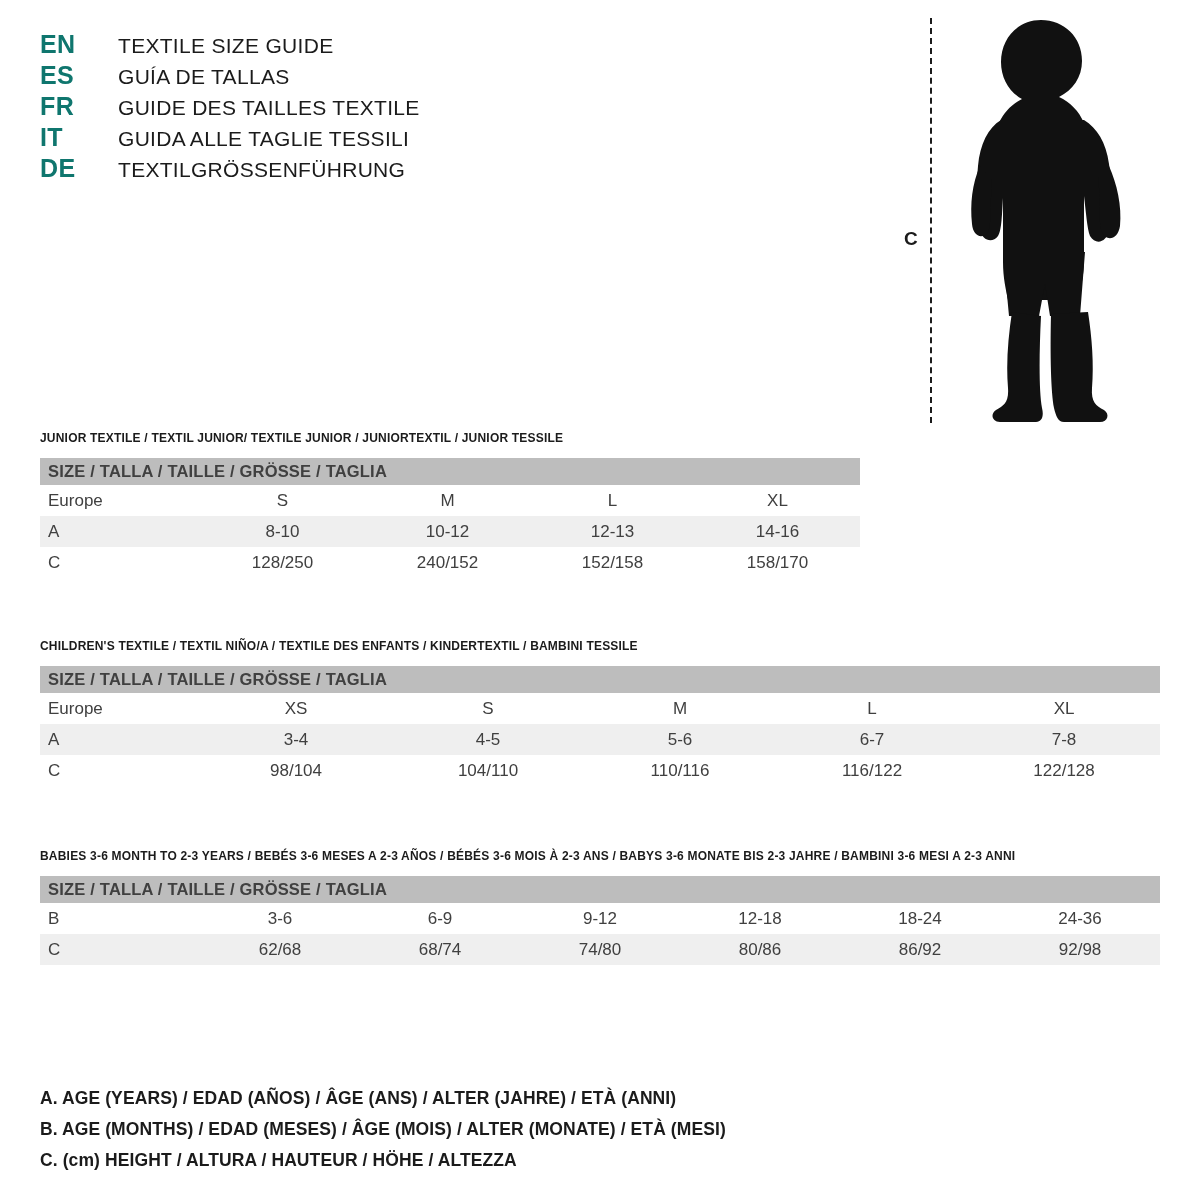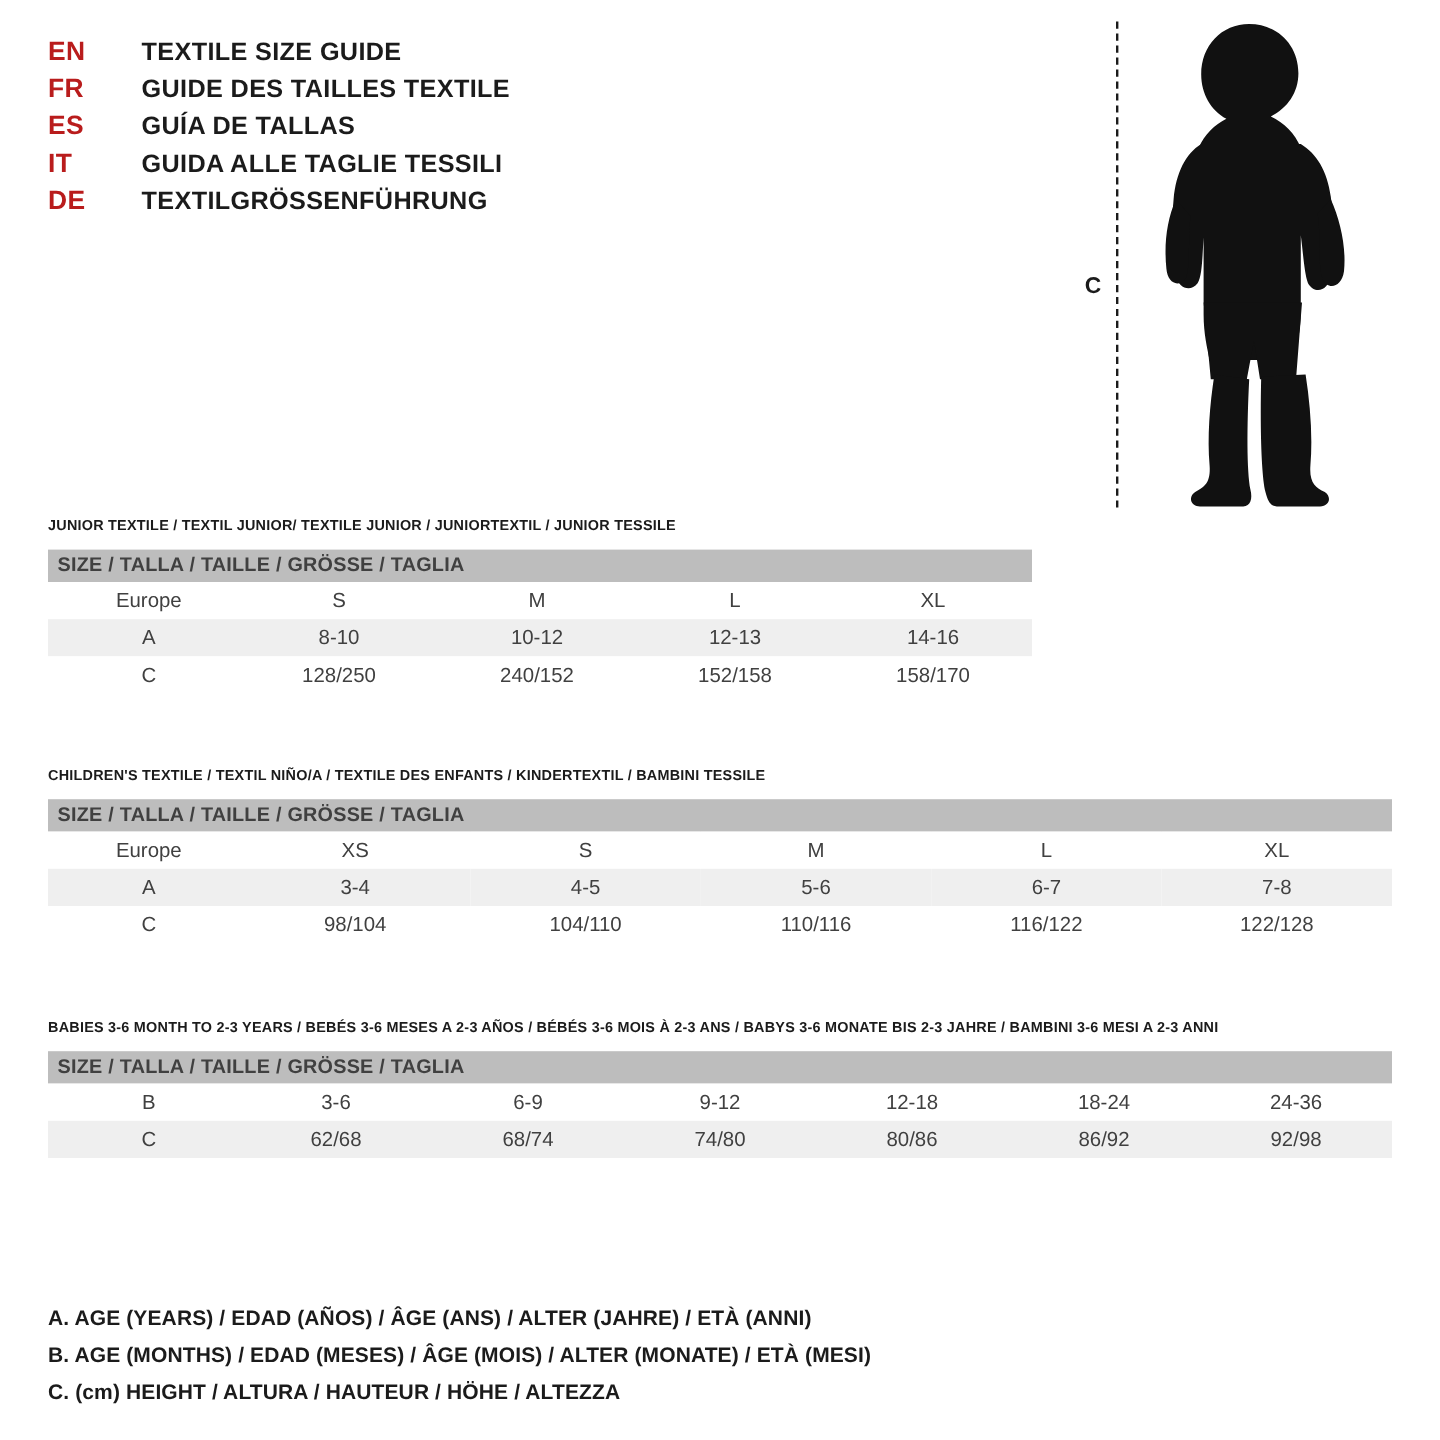--- a/index.html
+++ b/index.html
@@ -30,28 +30,28 @@
     top: 30px;
     width: 760px;
   }
   .lang-row {
     display: flex;
     align-items: baseline;
     height: 31px;
   }
   .lang-code {
     width: 78px;
-    font-size: 22px;
+    font-size: 25px;
     font-weight: 700;
     letter-spacing: 0.4px;
-    color: #b91c1c;
+    color: #0f766e;
   }
   .lang-title {
     font-size: 21px;
-    font-weight: 700;
+    font-weight: 400;
     letter-spacing: 0.3px;
     color: #1b1b1b;
     text-transform: uppercase;
   }
 
   
   .figure-wrap {
     position: absolute;
     right: 46px;
     top: 10px;
@@ -108,21 +108,21 @@
     font-weight: 700;
     font-size: 16.5px;
     letter-spacing: 0.2px;
     padding-left: 8px;
     height: 27px;
   }
   .row-light td { background: #ffffff; }
   .row-shade td { background: #efefef; }
   .cell-label {
     padding-left: 8px;
-    text-align: center;
+    text-align: left;
   }
   .cell-val {
     text-align: center;
   }
 
   
   .legend {
     position: absolute;
     left: 40px;
     bottom: 24px;
@@ -144,26 +144,26 @@
 <body>
 
 <div class="page">
 
   <div class="lang-block">
     <div class="lang-row">
       <span class="lang-code">EN</span>
       <span class="lang-title">TEXTILE SIZE GUIDE</span>
     </div>
     <div class="lang-row">
+      <span class="lang-code">ES</span>
+      <span class="lang-title">GUÍA DE TALLAS</span>
+    </div>
+    <div class="lang-row">
       <span class="lang-code">FR</span>
       <span class="lang-title">GUIDE DES TAILLES TEXTILE</span>
-    </div>
-    <div class="lang-row">
-      <span class="lang-code">ES</span>
-      <span class="lang-title">GUÍA DE TALLAS</span>
     </div>
     <div class="lang-row">
       <span class="lang-code">IT</span>
       <span class="lang-title">GUIDA ALLE TAGLIE TESSILI</span>
     </div>
     <div class="lang-row">
       <span class="lang-code">DE</span>
       <span class="lang-title">TEXTILGRÖSSENFÜHRUNG</span>
     </div>
   </div>

